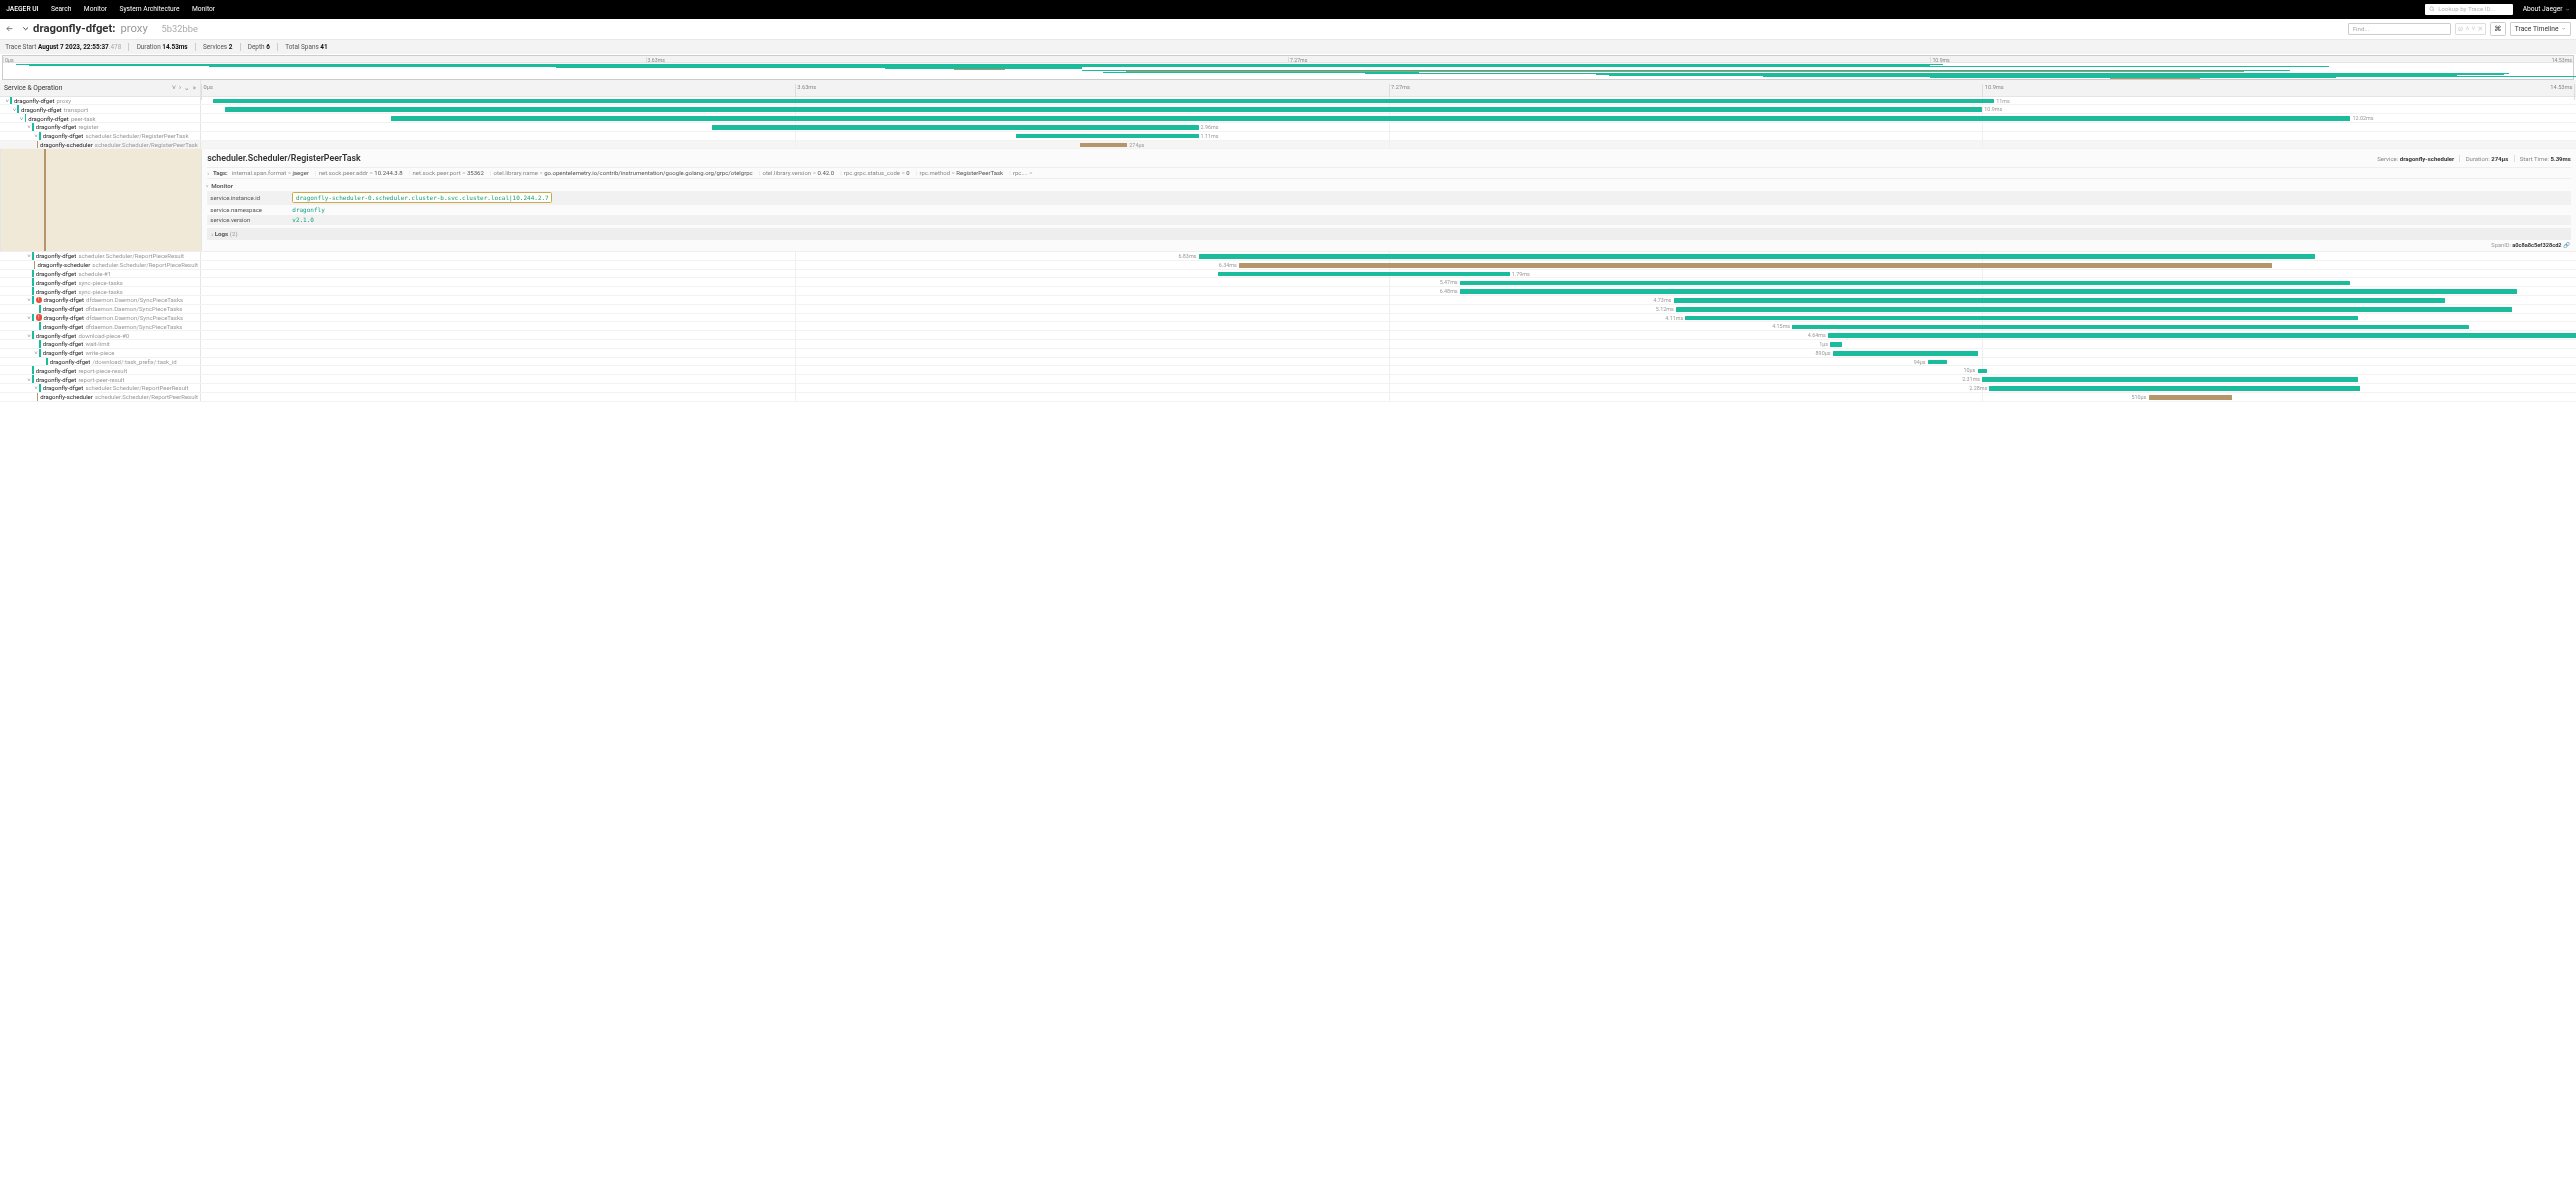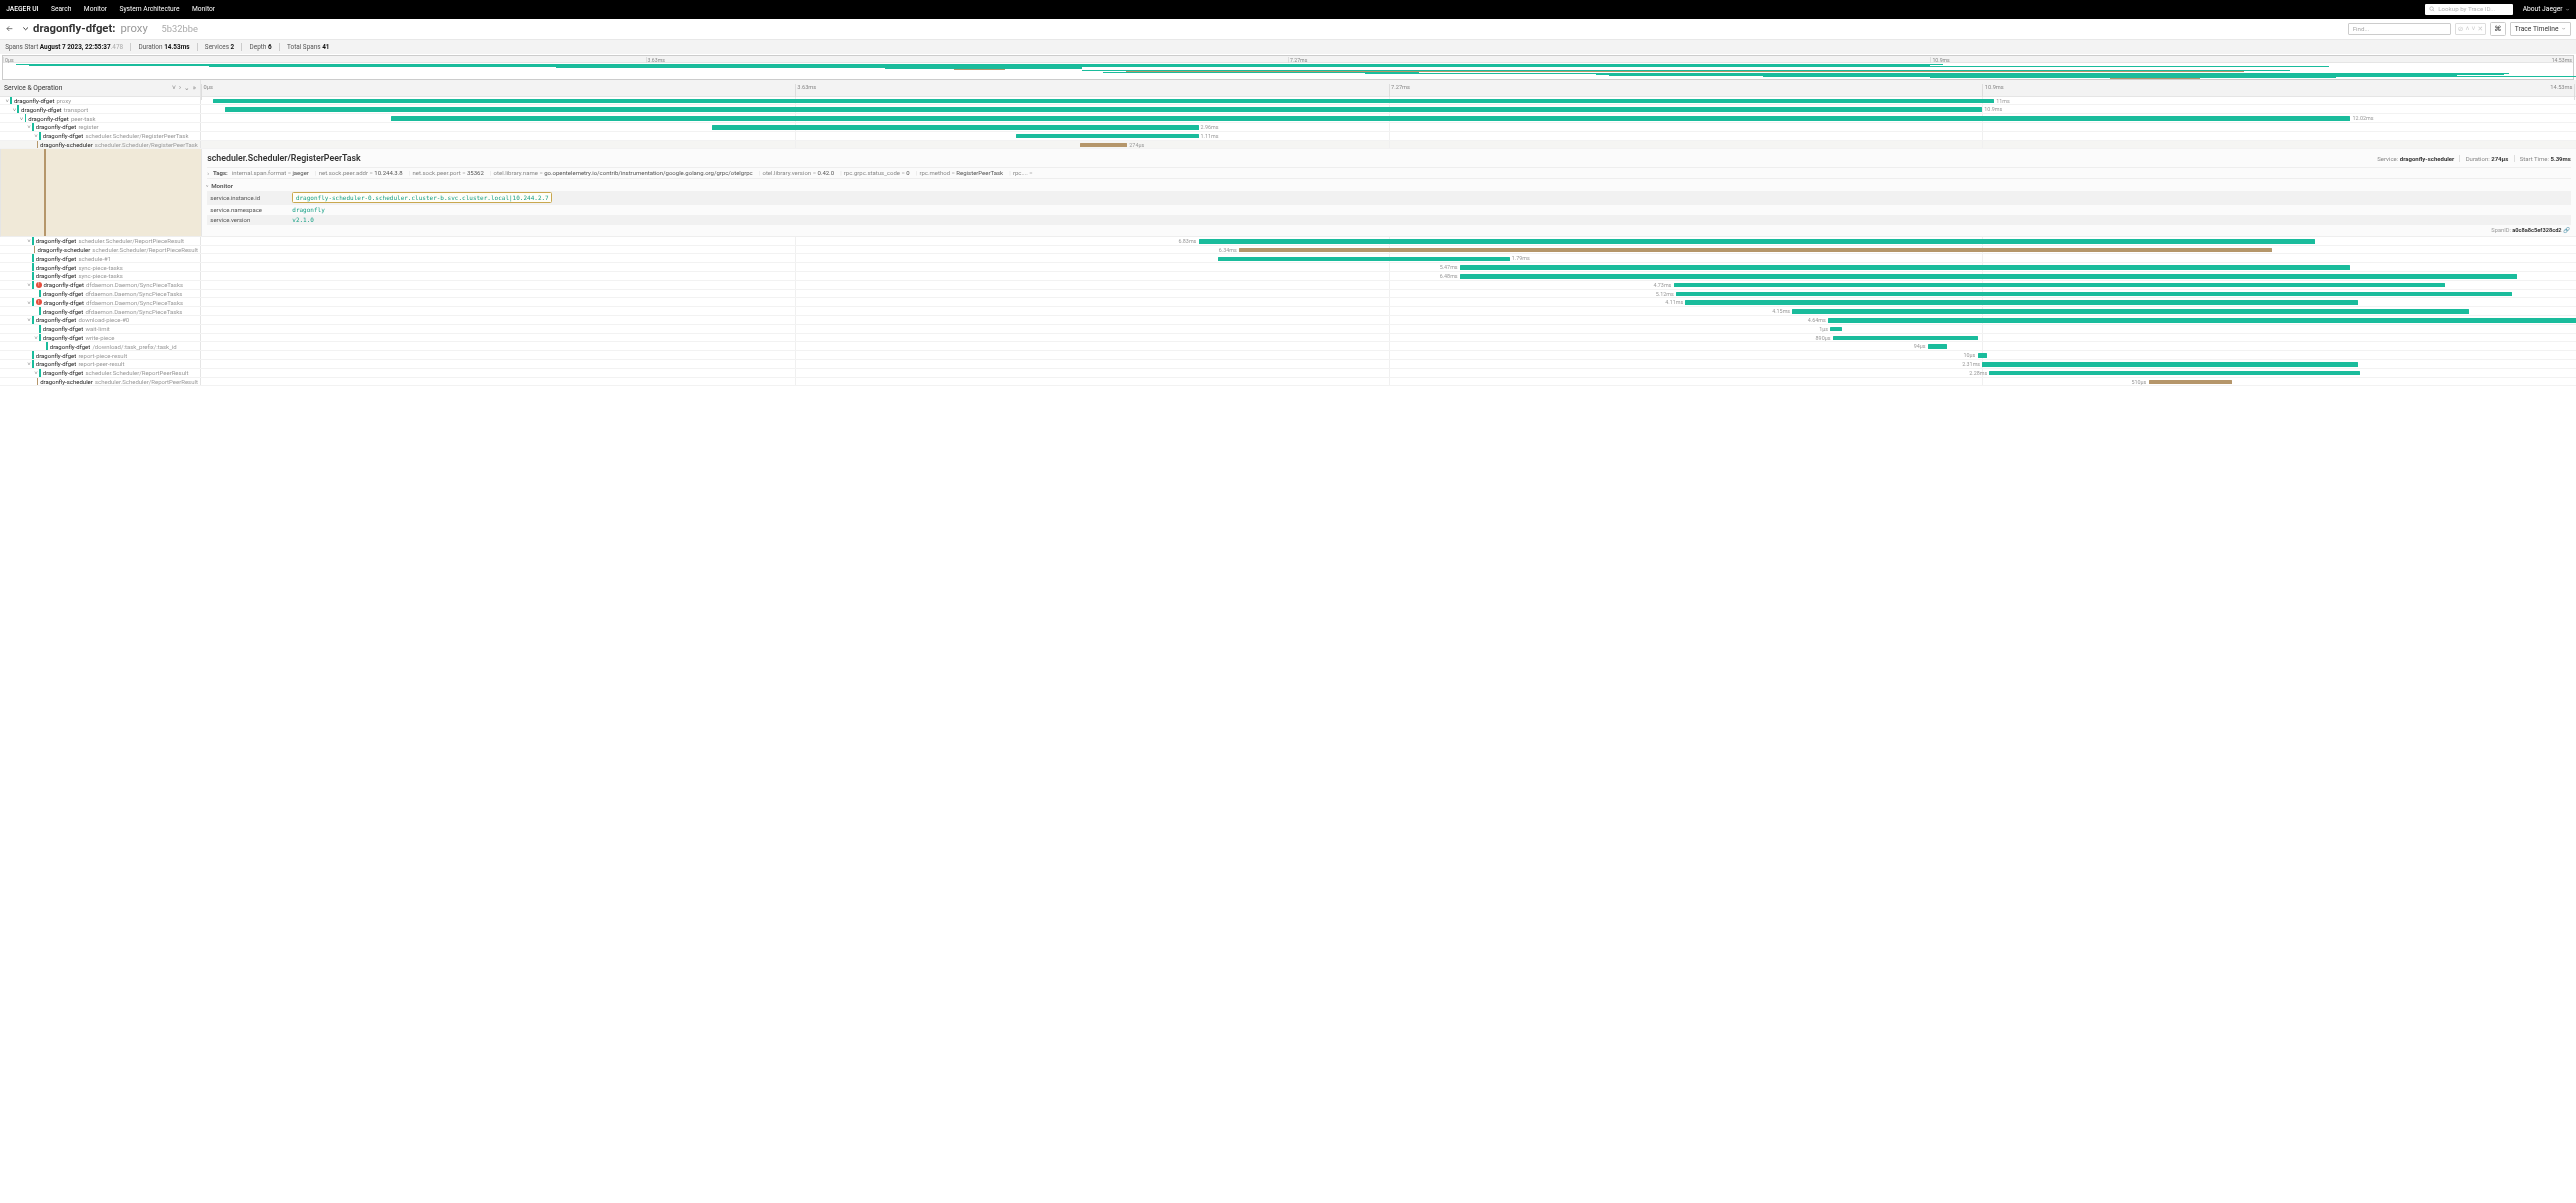--- a/index.html
+++ b/index.html
@@ -153,21 +153,21 @@
     <div class="timeline-btn">
       <span>Trace Timeline</span>
       <svg width="5.2" height="5.2" viewBox="0 0 24 24" fill="none" stroke="#555" stroke-width="2">
           <polyline points="6 9 12 15 18 9"></polyline>
         </svg>
     </div>
   </div>
 </div>
 
 <div class="stats">
-  <span><span>Spans Start</span> <b>August 7 2023, 22:55:37</b><span class="faded">.478</span></span>
+  <span><span>Trace Start</span> <b>August 7 2023, 22:55:37</b><span class="faded">.478</span></span>
   <span class="sep"></span>
   <span><span>Duration</span> <b>14.53ms</b></span>
   <span class="sep"></span>
   <span><span>Services</span> <b>2</b></span>
   <span class="sep"></span>
   <span><span>Depth</span> <b>6</b></span>
   <span class="sep"></span>
   <span><span>Total Spans</span> <b>41</b></span>
 </div>
 
@@ -350,20 +350,21 @@
         </div>
         <div class="prow">
           <span class="pk">service.namespace</span>
           <span class="pv">dragonfly</span>
         </div>
         <div class="prow">
           <span class="pk">service.version</span>
           <span class="pv">v2.1.0</span>
         </div>
       </div>
+    <div class="logsbar"><span style="color:#888">› </span><b>Logs</b> <span class="cnt">(2)</span></div>
     <div class="spanid"><span>SpanID:</span> <b>a0c8a8c5ef328cd2</b><span class="link-ic">🔗</span></div>
   </div>
 </div>
 
 <div class="rows" id="rows2">
     <div class="row">
       <div class="tree">
         <span class="ind" style="width: 26px;"></span>
         <span class="caret">˅</span>
         <span class="vline"></span>

